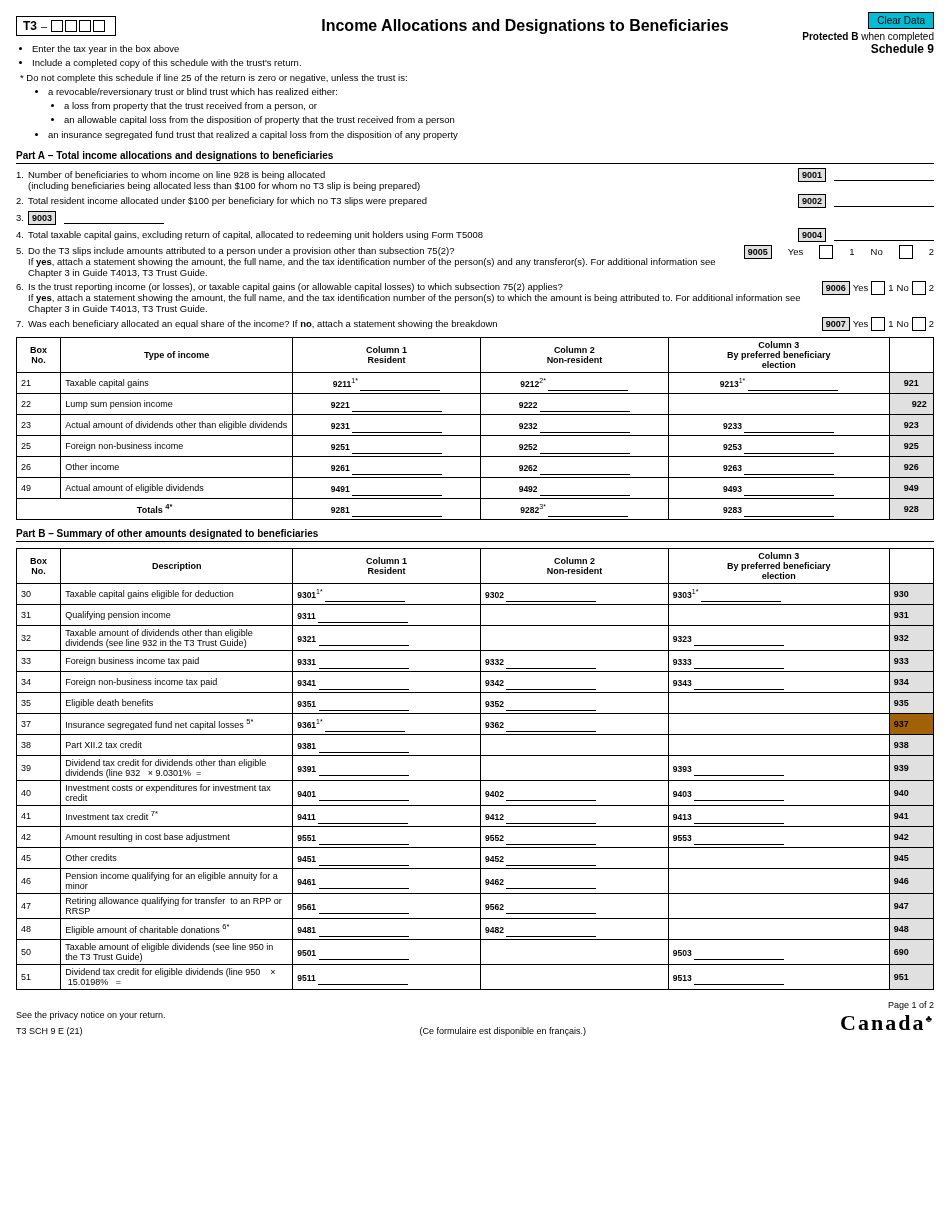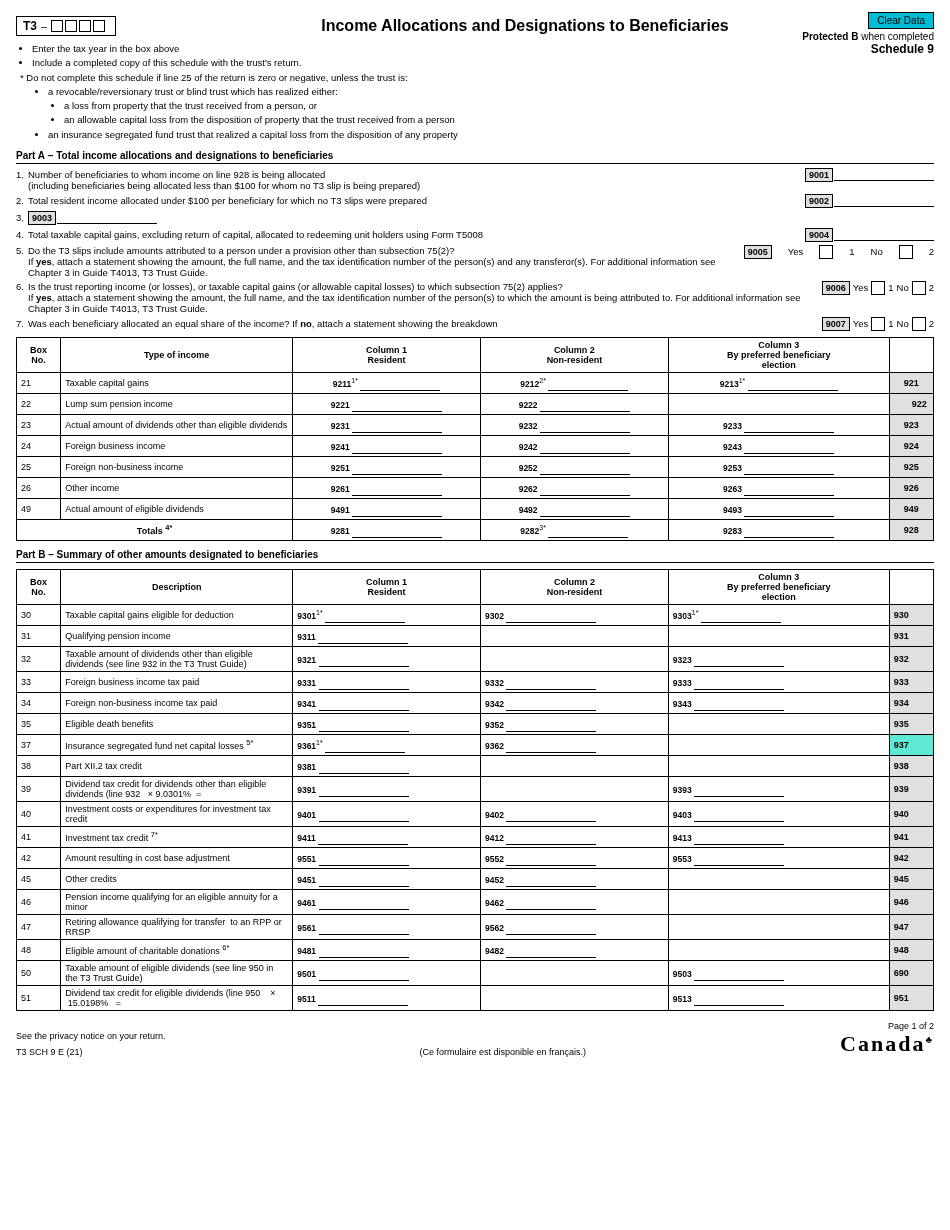--- a/index.html
+++ b/index.html
@@ -176,21 +176,21 @@
     }
     .q-num {
       min-width: 12px;
       font-weight: normal;
     }
     .q-text {
       flex: 1;
     }
     .q-answer {
       display: flex;
-      gap: 1px;
+      gap: 8px;
       white-space: nowrap;
     }
     .code-badge {
       background: #e0e0e0;
       border: 1px solid #000;
       font-weight: bold;
       font-size: 9px;
       padding: 1px 3px;
       display: inline-block;
     }
@@ -397,37 +397,20 @@
           <span class="inline-code">9232</span>
           <input type="text" style="border-top: none; border-right: none; border-left: none; border-image: initial; border-bottom: 1px solid rgb(0, 0, 0); width: 90px;">
         </td>
         <td>
           <span class="inline-code">9233</span>
           <input type="text" style="border-top: none; border-right: none; border-left: none; border-image: initial; border-bottom: 1px solid rgb(0, 0, 0); width: 90px;">
         </td>
         <td style="background:#e0e0e0; font-weight:bold; font-size:9px;">923</td>
       </tr>
 
-      <tr>
-        <td class="left-align">24</td>
-        <td class="left-align">Foreign business income</td>
-        <td>
-          <span class="inline-code">9241</span>
-          <input type="text" style="border-top: none; border-right: none; border-left: none; border-image: initial; border-bottom: 1px solid rgb(0, 0, 0); width: 90px;">
-        </td>
-        <td>
-          <span class="inline-code">9242</span>
-          <input type="text" style="border-top: none; border-right: none; border-left: none; border-image: initial; border-bottom: 1px solid rgb(0, 0, 0); width: 90px;">
-        </td>
-        <td>
-          <span class="inline-code">9243</span>
-          <input type="text" style="border-top: none; border-right: none; border-left: none; border-image: initial; border-bottom: 1px solid rgb(0, 0, 0); width: 90px;">
-        </td>
-        <td style="background:#e0e0e0; font-weight:bold; font-size:9px;">924</td>
-      </tr>
 
       <tr>
         <td class="left-align">25</td>
         <td class="left-align">Foreign non-business income</td>
         <td>
           <span class="inline-code">9251</span>
           <input type="text" style="border-top: none; border-right: none; border-left: none; border-image: initial; border-bottom: 1px solid rgb(0, 0, 0); width: 90px;">
         </td>
         <td>
           <span class="inline-code">9252</span>
@@ -613,21 +596,21 @@
         <td class="left-align">Insurance segregated fund net capital losses <sup>5*</sup></td>
         <td>
           <span class="inline-code">9361</span><sup class="superscript">1*</sup>
           <input type="text" style="border-top: none; border-right: none; border-left: none; border-image: initial; border-bottom: 1px solid rgb(0, 0, 0); width: 80px;">
         </td>
         <td>
           <span class="inline-code">9362</span>
           <input type="text" style="border-top: none; border-right: none; border-left: none; border-image: initial; border-bottom: 1px solid rgb(0, 0, 0); width: 90px;">
         </td>
         <td></td>
-        <td style="background:#5eead4; font-weight:bold; font-size:9px;">937</td>
+        <td style="background:#a16207; font-weight:bold; font-size:9px;">937</td>
       </tr>
 
       <tr>
         <td class="left-align">38</td>
         <td class="left-align">Part XII.2 tax credit</td>
         <td>
           <span class="inline-code">9381</span>
           <input type="text" style="border-top: none; border-right: none; border-left: none; border-image: initial; border-bottom: 1px solid rgb(0, 0, 0); width: 90px;">
         </td>
         <td></td>

